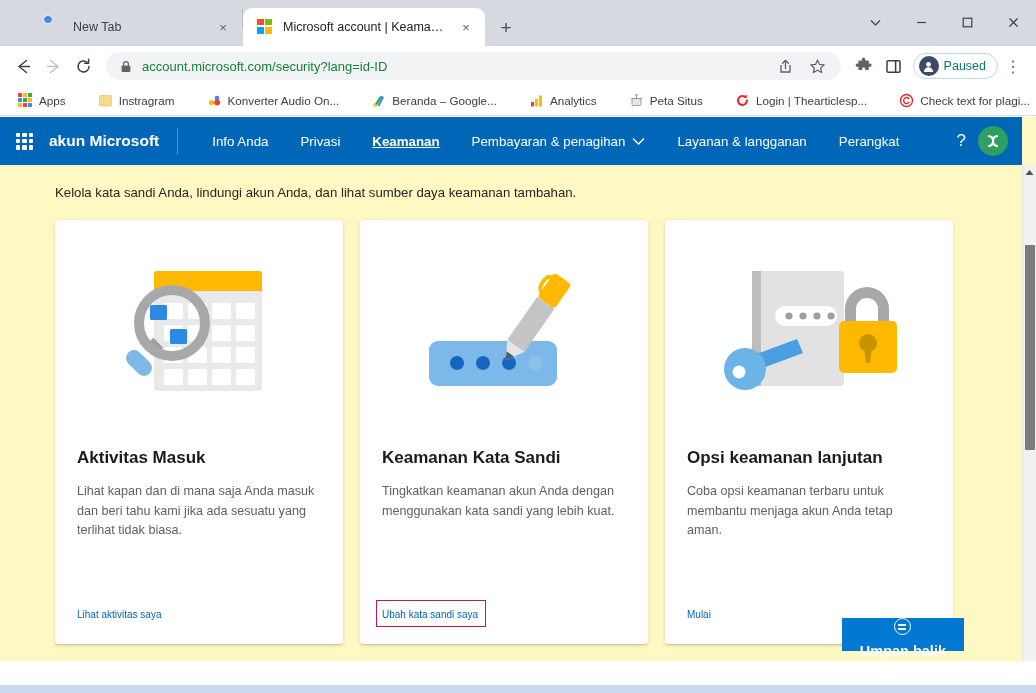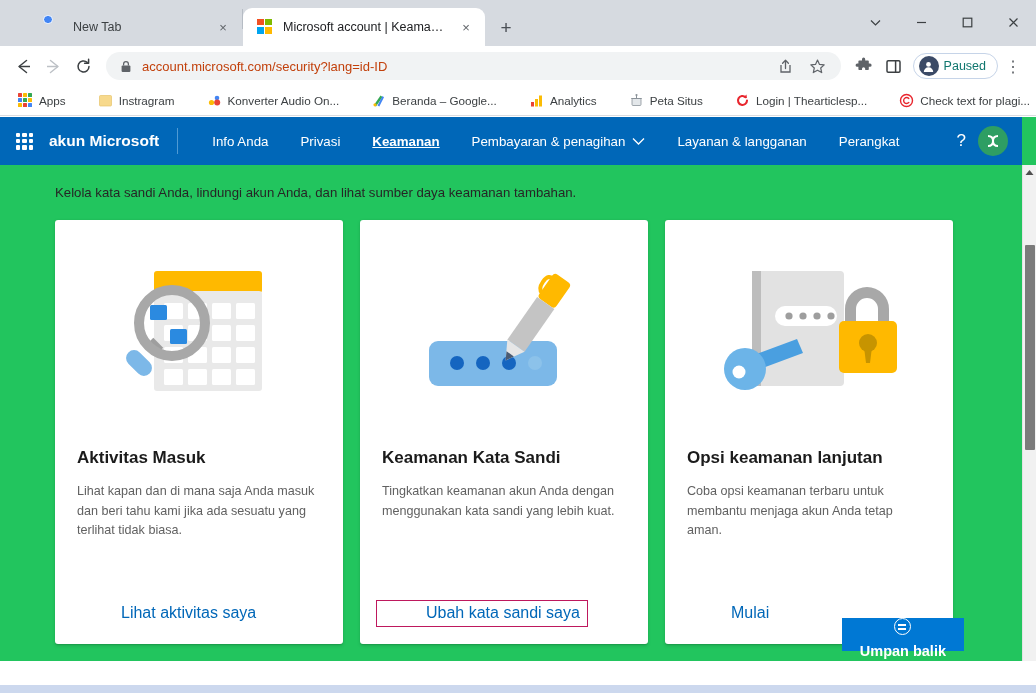--- a/index.html
+++ b/index.html
@@ -72,21 +72,21 @@
     background: #ffffff; display: flex; align-items: center; padding: 0 8px;
   }
   .tbtn { width: 30px; height: 30px; display: flex; align-items: center; justify-content: center;
           color: #5f6368; flex: 0 0 auto; }
   .tbtn.dim { color: #bdc1c6; }
   .omnibox {
     flex: 1 1 auto; height: 28px; margin: 0 8px; background: #f1f3f4;
     border-radius: 14px; display: flex; align-items: center; padding: 0 14px; gap: 10px;
     min-width: 0;
   }
-  .omnibox-url { font-size: 13px; color: #c2410c; white-space: nowrap;
+  .omnibox-url { font-size: 13px; color: #15803d; white-space: nowrap;
                  overflow: hidden; text-overflow: ellipsis; flex: 1 1 auto; }
   .omni-right { display: flex; align-items: center; gap: 2px; flex: 0 0 auto; margin-right: -6px;}
   .paused-pill {
     height: 26px; border: 1px solid #c6d4e8; border-radius: 13px;
     display: flex; align-items: center; gap: 5px; padding: 0 11px 0 5px;
     margin-left: 4px; flex: 0 0 auto;
   }
   .paused-pill span { font-size: 12.5px; color: #0f766e; }
   .avatar-dark {
     width: 20px; height: 20px; border-radius: 50%; background: #3b4a66;
@@ -108,21 +108,21 @@
   .apps-grid i { background: #4285f4; border-radius: 0.5px; display: block; }
   .apps-grid i:nth-child(1){background:#ea4335}.apps-grid i:nth-child(2){background:#fbbc05}
   .apps-grid i:nth-child(3){background:#34a853}.apps-grid i:nth-child(4){background:#4285f4}
   .apps-grid i:nth-child(5){background:#34a853}.apps-grid i:nth-child(6){background:#fbbc05}
   .apps-grid i:nth-child(7){background:#fbbc05}.apps-grid i:nth-child(8){background:#ea4335}
   .apps-grid i:nth-child(9){background:#4285f4}
 
   
   .page {
     position: absolute; left: 0; top: 117px; width: 1036px; height: 544px;
-    background: #22c55e; overflow: hidden;
+    background: #fef9c3; overflow: hidden;
   }
   .msnav {
     height: 48px; background: #0067b8; display: flex; align-items: center;
     padding: 0 14px 0 16px; color: #ffffff; width: 1022px;
   }
   .waffle { width: 17px; height: 17px; display: grid;
     grid-template-columns: repeat(3,1fr); grid-template-rows: repeat(3,1fr); gap: 2.2px;
     margin-right: 16px; flex: 0 0 auto; }
   .waffle i { background: #ffffff; border-radius: 1px; display: block; }
   .brand { font-size: 15.5px; font-weight: bold; white-space: nowrap; flex: 0 0 auto; }
@@ -143,21 +143,21 @@
   .cards { display: flex; gap: 17px; padding: 20px 0 0 55px; }
   .card {
     width: 288px; height: 424px; background: #ffffff; border-radius: 3px;
     box-shadow: 0 1.6px 3.6px rgba(0,0,0,0.13), 0 0.3px 0.9px rgba(0,0,0,0.11);
     position: relative; display: flex; flex-direction: column;
   }
   .card-art { height: 228px; display: flex; align-items: center; justify-content: center; }
   .card-title { font-size: 17px; color: #1b1b1b; font-weight: 600; padding: 0 22px; line-height: 1.2; }
   .card-desc { font-size: 12.6px; color: #616161; padding: 14px 22px 0 22px; line-height: 1.55; }
   .card-link-wrap { margin-top: auto; padding: 0 22px 22px 22px; }
-  .card-link { font-size: 16px; color: #0067b8; display: inline-block; margin-left: 44px; }
+  .card-link { font-size: 10px; color: #0067b8; display: inline-block; }
   .highlight-box {
     display: inline-block; padding: 3px 7px 4px 5px; margin: -4px -8px -5px -6px;
     border: 1px solid #be185d;
   }
 
   .cards-row2 { display: flex; gap: 17px; padding: 25px 0 0 55px; }
   .card-stub { width: 288px; height: 60px; background: #ffffff; border-radius: 3px;
     box-shadow: 0 1.6px 3.6px rgba(0,0,0,0.13), 0 0.3px 0.9px rgba(0,0,0,0.11); }
 
   .feedback-btn {

